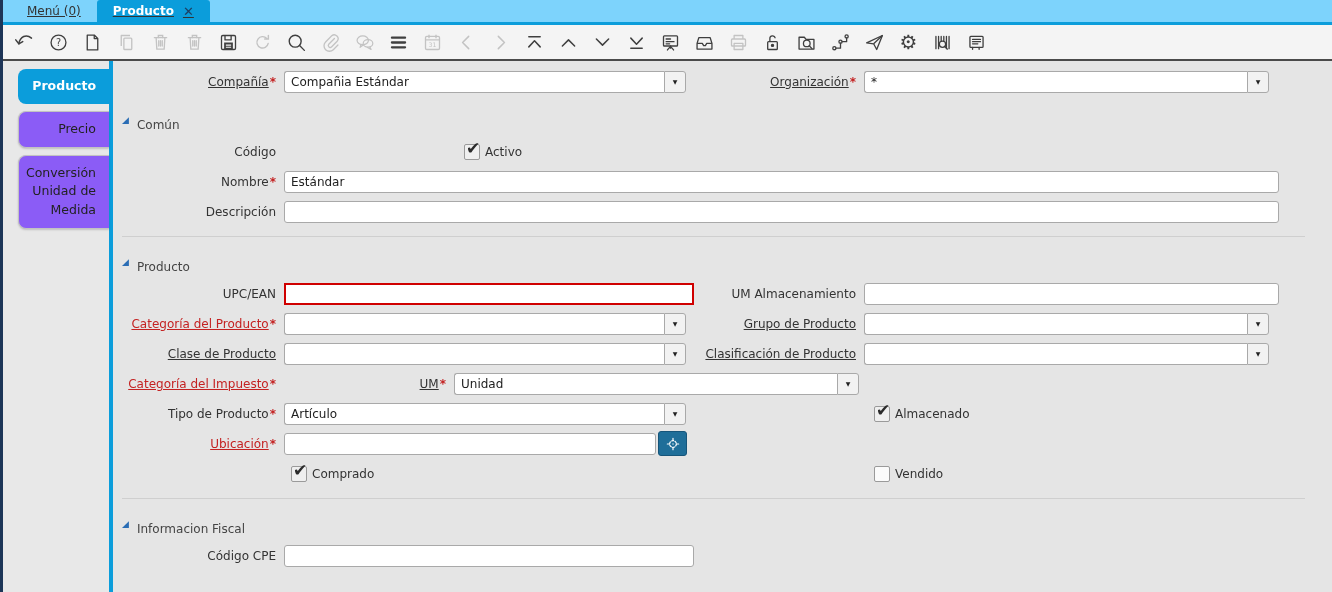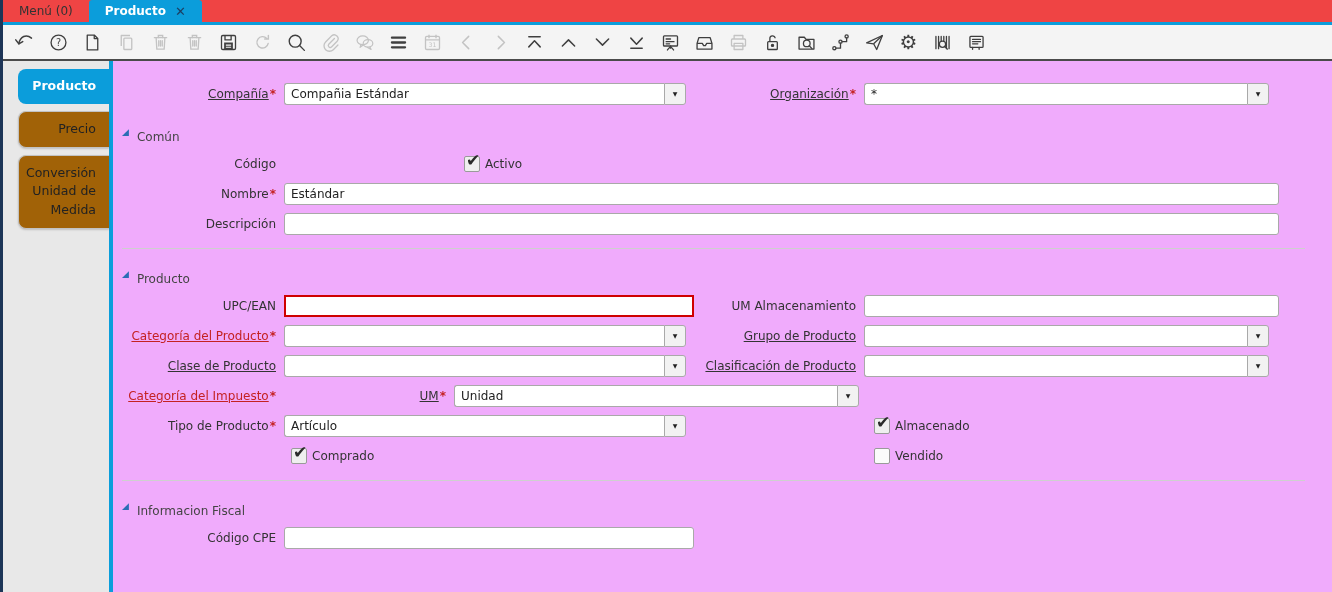--- a/index.html
+++ b/index.html
@@ -4,44 +4,44 @@
 <style>
   * { box-sizing: border-box; margin: 0; padding: 0; }
   html,body { width:1332px; height:592px; }
   body {
     font-family: "DejaVu Sans", "Liberation Sans", sans-serif;
     font-size: 12px; color:#333; background:#fff; overflow:hidden;
   }
   .app { width:1332px; height:592px; border-left:3px solid #1d3557; display:flex; flex-direction:column; }
 
   
-  .tabbar { height:22px; background:#ef4444; display:flex; align-items:flex-end; padding-left:0; }
+  .tabbar { height:22px; background:#7dd3fc; display:flex; align-items:flex-end; padding-left:8px;text-decoration:underline; }
   .tabbar-underline { height:3px; background:#0b9ddb; }
   .wtab { height:22px; display:flex; align-items:center; padding:0 16px; color:#333; cursor:default; }
   .wtab.active { background:#0b9ddb; color:#fff; font-weight:bold; border-radius:3px 3px 0 0; gap:9px; }
   .wtab .close { color:#1c3f63; font-weight:bold; font-size:13px; line-height:1; }
 
   
   .toolbar { height:36px; background:#f4f4f4; border-bottom:2px solid #4a4a4a;
              display:flex; align-items:center; padding-left:11px; gap:13px; }
   .tbi { color:#3f3f3f; width:21px; height:21px; display:flex; align-items:center; justify-content:center; }
   .tbi.dis { color:#c3c3c3; }
   .tbi svg { display:block; }
   .tbi.glyph { font-size:20px; line-height:1; }
 
   
   .main { flex:1; display:flex; min-height:0; }
   .sidebar { width:110px; background:#e8e8e8; border-right:4px solid #0b9ddb; flex-shrink:0; padding-top:8px; }
   .side-tab { margin-left:15px; text-align:right; padding:8px 13px 8px 6px;
               border-radius:8px 0 0 8px; line-height:1.5; font-size:12.5px; cursor:default; }
   .side-tab.active { background:#0b9ddb; color:#fff; font-weight:bold; }
-  .side-tab.plain { background:#a16207; border:1px solid #c2c2c2; border-right:none; margin-top:7px;
+  .side-tab.plain { background:#8b5cf6; border:1px solid #c2c2c2; border-right:none; margin-top:7px;
                     box-shadow:0 1px 2px rgba(0,0,0,.18); color:#222; }
 
-  .content { flex:1; background:#f0abfc; padding-top:16px; overflow:hidden; }
+  .content { flex:1; background:#e5e5e5; padding-top:4px; overflow:hidden; }
 
   
   .frow { display:flex; align-items:center; margin:3px 0; min-height:27px; }
   .lbl  { width:171px; text-align:right; padding-right:8px; flex-shrink:0; }
   .lbl2 { width:170px; text-align:right; padding-right:8px; flex-shrink:0; }
   .lnk  { text-decoration:underline; }
   .redlbl { color:#c42222; }
   .req { color:#c42222; font-weight:bold; margin-left:1px; }
   .f1 { width:410px; flex-shrink:0; display:flex;align-items:center; }
   input.txt { height:22px; border:1px solid #a9a9a9; border-radius:3px; padding:0 6px;
@@ -379,20 +379,31 @@
               <span class="dbtn">▼</span>
             </div>
           </div>
         <div class="lbl2"></div>
         <span class="cb on" style="margin-left:10px;" data-checked="true">
             <span class="mark">✔</span>
           </span>
         <span class="cbl">Almacenado</span>
       </div>
 
+      <div class="frow">
+        <div class="lbl"><span class="lnk redlbl">Ubicación</span><span class="req">*</span></div>
+        <input class="txt" style="width: 372px;" value="">
+        <span class="locbtn">
+            <svg viewBox="0 0 24 24" width="16" height="16" fill="none" stroke="#fff" stroke-width="1.8" stroke-linecap="round">
+              <circle cx="12" cy="12" r="5" stroke-dasharray="3 2.2"></circle>
+              <circle cx="12" cy="12" r="1" fill="#fff" stroke="none"></circle>
+              <path d="M12 3.5v3M12 17.5v3M3.5 12h3M17.5 12h3"></path>
+            </svg>
+          </span>
+      </div>
 
       <div class="frow">
         <div class="lbl"></div>
         <div class="f1" style="align-items:center;">
           <span class="cb on" style="margin-left:7px;" data-checked="true">
               <span class="mark">✔</span>
             </span>
           <span class="cbl">Comprado</span>
         </div>
         <div class="lbl2"></div>

